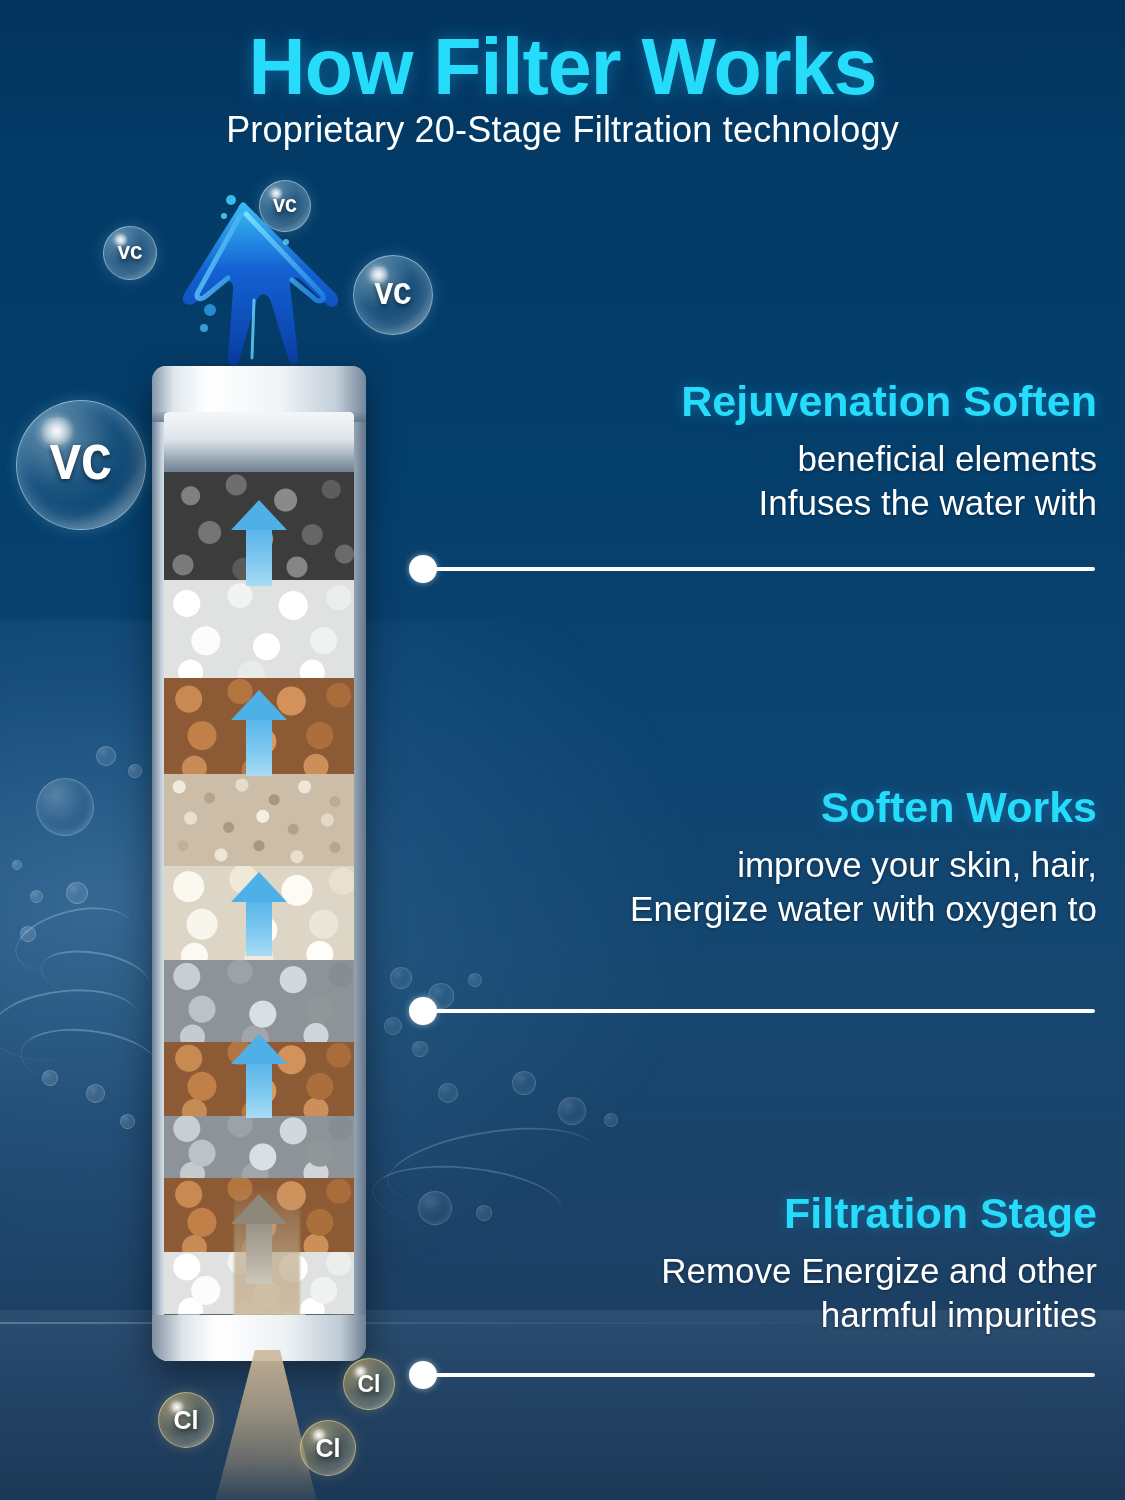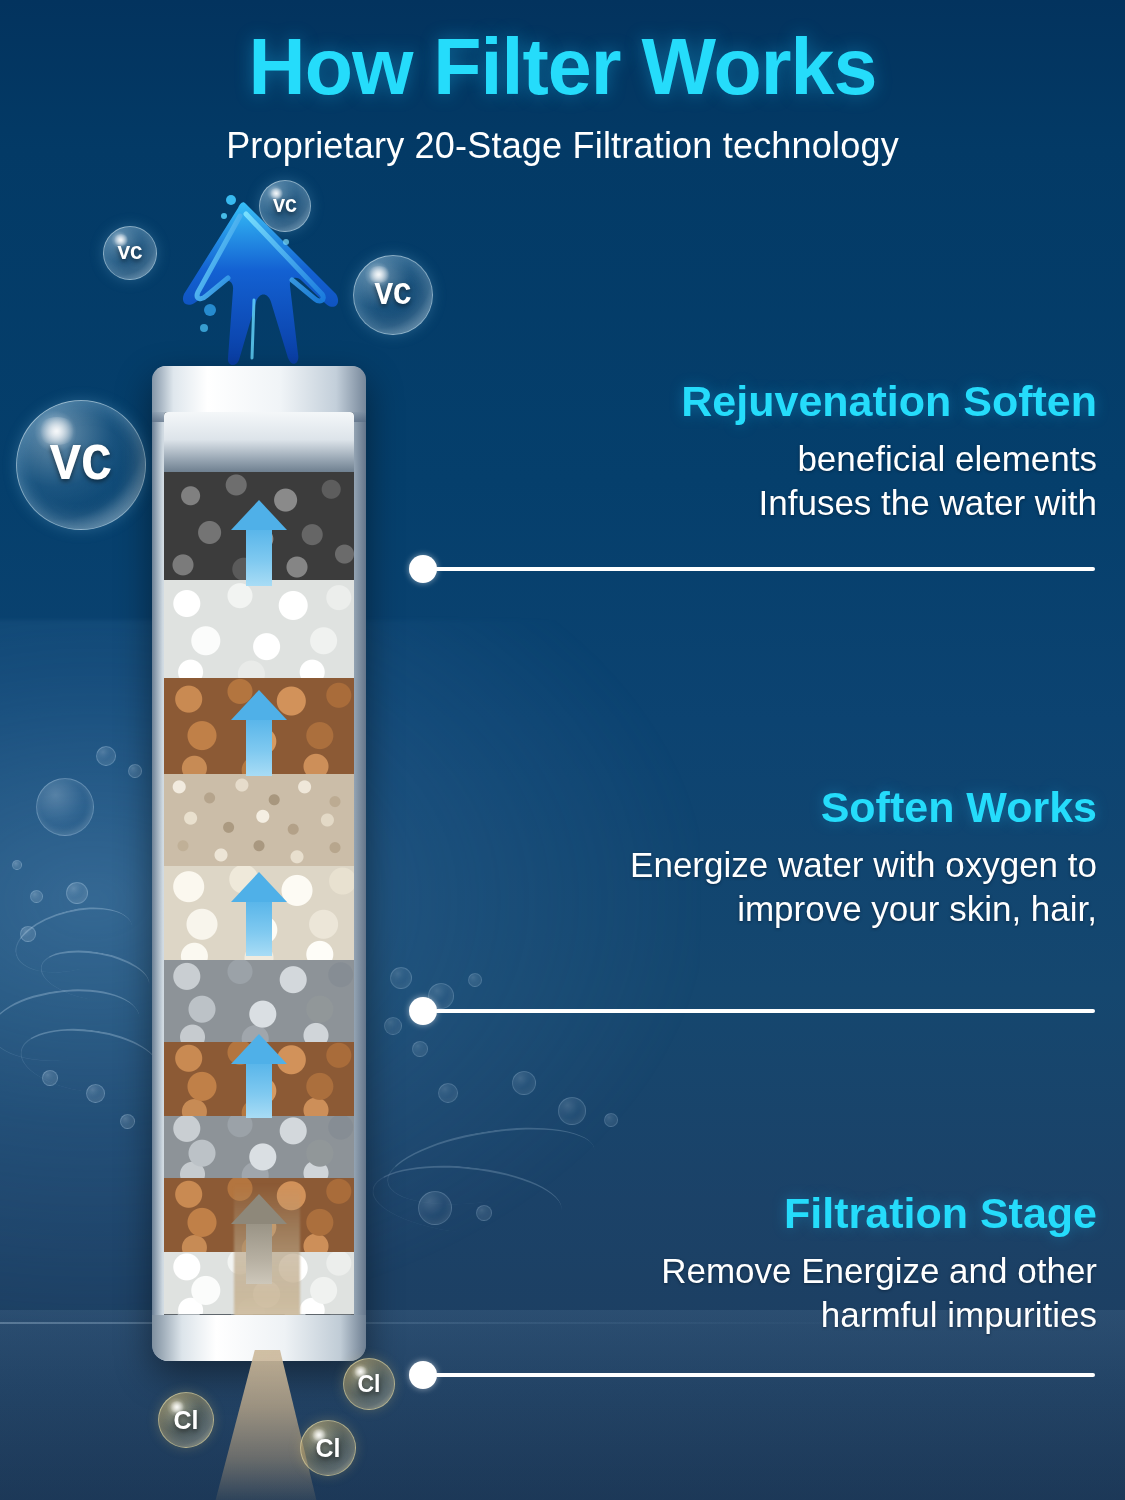--- a/index.html
+++ b/index.html
@@ -63,21 +63,20 @@
   }
 
   
   .title-wrap{ position:absolute; left:0; top:26px; width:1125px; text-align:center; }
   .main-title{
     font-size:79px; font-weight:bold; letter-spacing:-1px;
     color:#25dcfb; line-height:1.05;
     text-shadow:0 0 18px rgba(25,170,225,.45);
   }
   .sub-title{
-    margin-top:16px;
     font-size:36px; color:#ffffff; font-weight:400; letter-spacing:.2px;
   }
 
   
   .cartridge{
     position:absolute; left:152px; top:366px;
     width:214px; height:995px;
     border-radius:14px 14px 16px 16px;
     background:linear-gradient(90deg,
        #6d8196 0%, #cfd9e1 5%, #f3f6f8 12%, #ffffff 22%,
@@ -448,22 +447,22 @@
     </div>
   </div>
   <div class="connector" style="left:409px;top:555px;width:690px;">
     <div class="dot"></div>
     <div class="line" style="width:660px;"></div>
   </div>
 
   <div class="stage-block" style="top:784px;">
     <div class="stage-head">Soften Works</div>
     <div class="stage-desc">
+      <div>improve your skin, hair,</div>
       <div>Energize water with oxygen to</div>
-      <div>improve your skin, hair,</div>
     </div>
   </div>
   <div class="connector" style="left:409px;top:997px;width:690px;">
     <div class="dot"></div>
     <div class="line" style="width:660px;"></div>
   </div>
 
   <div class="stage-block" style="top:1190px;">
     <div class="stage-head">Filtration Stage</div>
     <div class="stage-desc">

